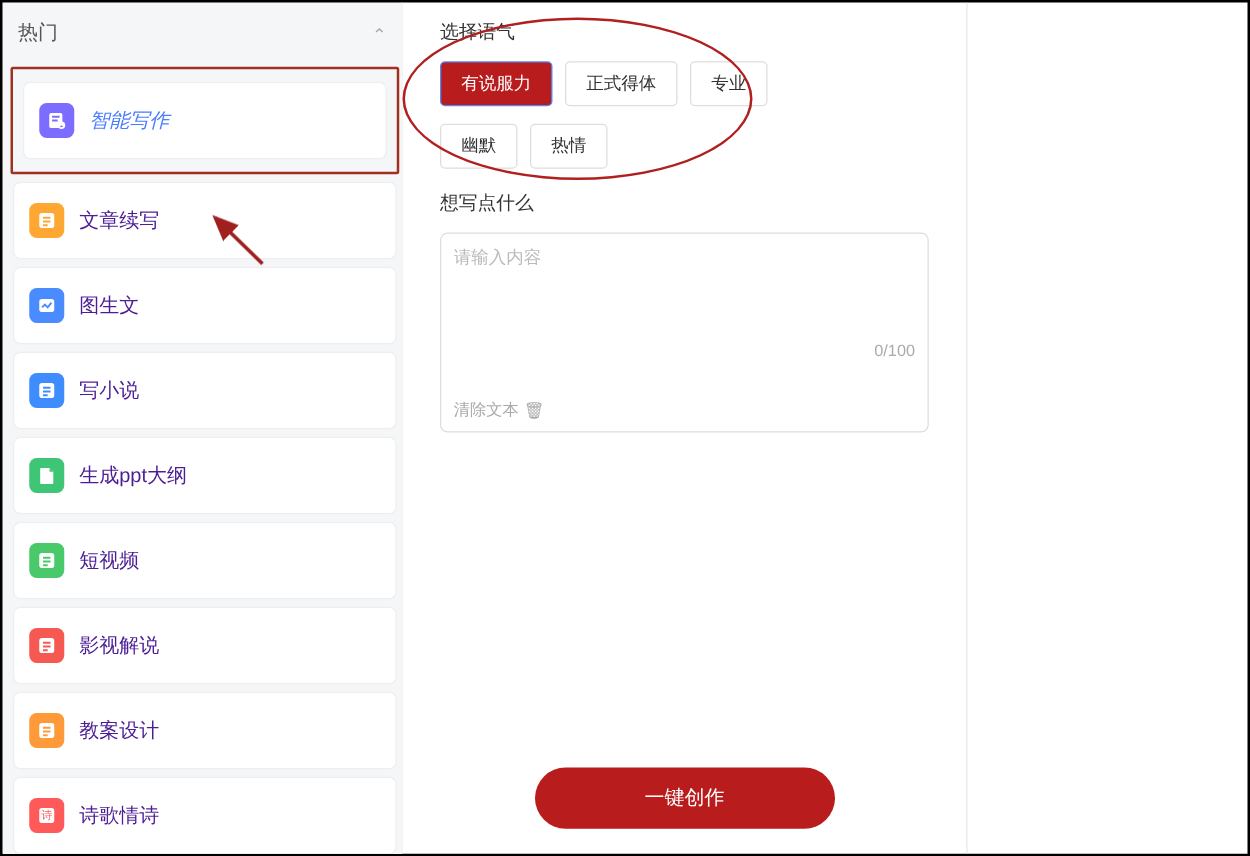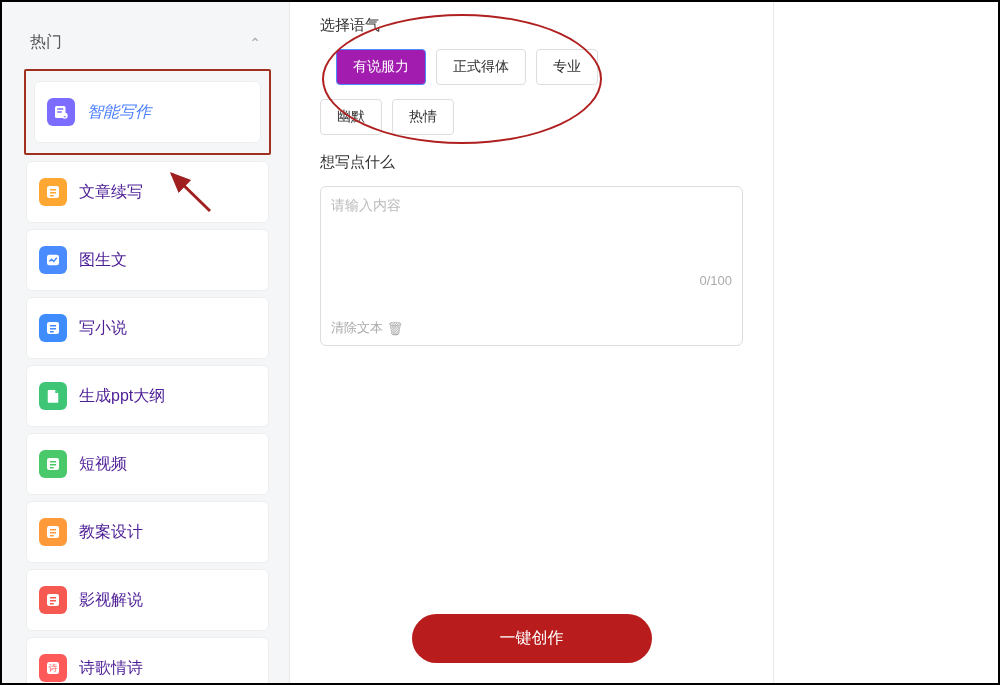--- a/index.html
+++ b/index.html
@@ -11,23 +11,23 @@
       border: 2px solid #000;
       position: relative;
       overflow: hidden;
     }
     .container {
       display: flex;
       width: 100%;
       height: 100%;
     }
     .sidebar {
-      width: 288px;
+      width: 320px;
       background: #f4f6f8;
-      padding: 16px;
+      padding: 0;
       overflow-y: auto;
       border-right: 1px solid #e8e8e8;
     }
     .category-header {
       display: flex;
       justify-content: space-between;
       align-items: center;
       padding: 14px 12px;
       color: #555;
       font-size: 16px;
@@ -109,24 +109,23 @@
     .tone-btn {
       padding: 8px 16px;
       border: 1px solid #ddd;
       border-radius: 4px;
       background: #fff;
       font-size: 14px;
       color: #333;
       cursor: pointer;
     }
     .tone-btn.selected {
-      background: #a21caf;
+      background: #b91c1c;
       border-color: #4a8cff;
       color: #fff;
-      margin-left: 16px;
     }
     .text-area-wrap {
       position: relative;
       border: 1px solid #ddd;
       border-radius: 6px;
       height: 160px;
       padding: 10px;
       margin-bottom: 16px;
     }
     .text-input {
@@ -257,37 +256,37 @@
         <span class="item-icon icon-green2">
           <svg viewBox="0 0 24 24" fill="#fff">
               <rect x="4" y="4" width="16" height="16" rx="3"></rect>
               <path d="M8 9h8M8 13h8M8 17h5" stroke="#4ac96b" stroke-width="2"></path>
             </svg>
         </span>
         <span>短视频</span>
       </div>
 
       <div class="sidebar-item">
+        <span class="item-icon icon-red">
+          <svg viewBox="0 0 24 24" fill="#fff">
+              <rect x="4" y="4" width="16" height="16" rx="3"></rect>
+              <path d="M8 9h8M8 13h8M8 17h5" stroke="#f55952" stroke-width="2"></path>
+            </svg>
+        </span>
+        <span>影视解说</span>
+      </div>
+
+      <div class="sidebar-item">
         <span class="item-icon icon-orange2">
           <svg viewBox="0 0 24 24" fill="#fff">
               <rect x="4" y="4" width="16" height="16" rx="3"></rect>
               <path d="M8 9h8M8 13h8M8 17h5" stroke="#ff9a3a" stroke-width="2"></path>
             </svg>
         </span>
         <span>教案设计</span>
-      </div>
-
-      <div class="sidebar-item">
-        <span class="item-icon icon-red">
-          <svg viewBox="0 0 24 24" fill="#fff">
-              <rect x="4" y="4" width="16" height="16" rx="3"></rect>
-              <path d="M8 9h8M8 13h8M8 17h5" stroke="#f55952" stroke-width="2"></path>
-            </svg>
-        </span>
-        <span>影视解说</span>
       </div>
 
       <div class="sidebar-item">
         <span class="item-icon icon-red2">
           <svg viewBox="0 0 24 24" fill="#fff">
               <rect x="4" y="4" width="16" height="16" rx="3"></rect>
               <text x="12" y="16" text-anchor="middle" font-size="12" fill="#ff5a5a">诗</text>
             </svg>
         </span>
         <span>诗歌情诗</span>

